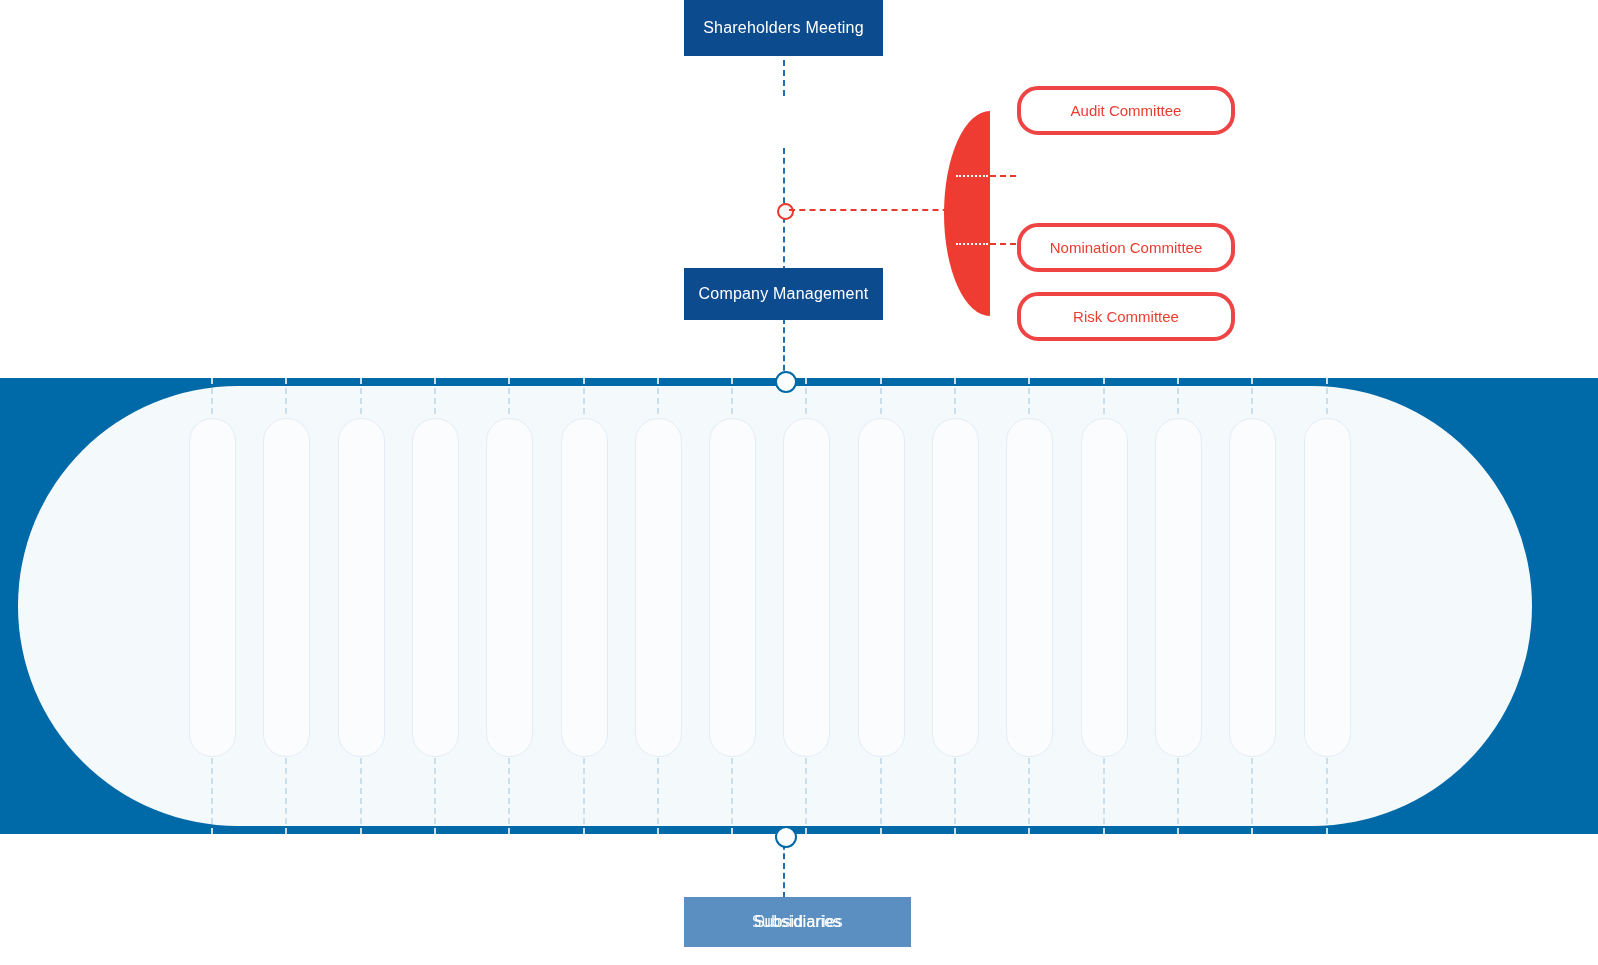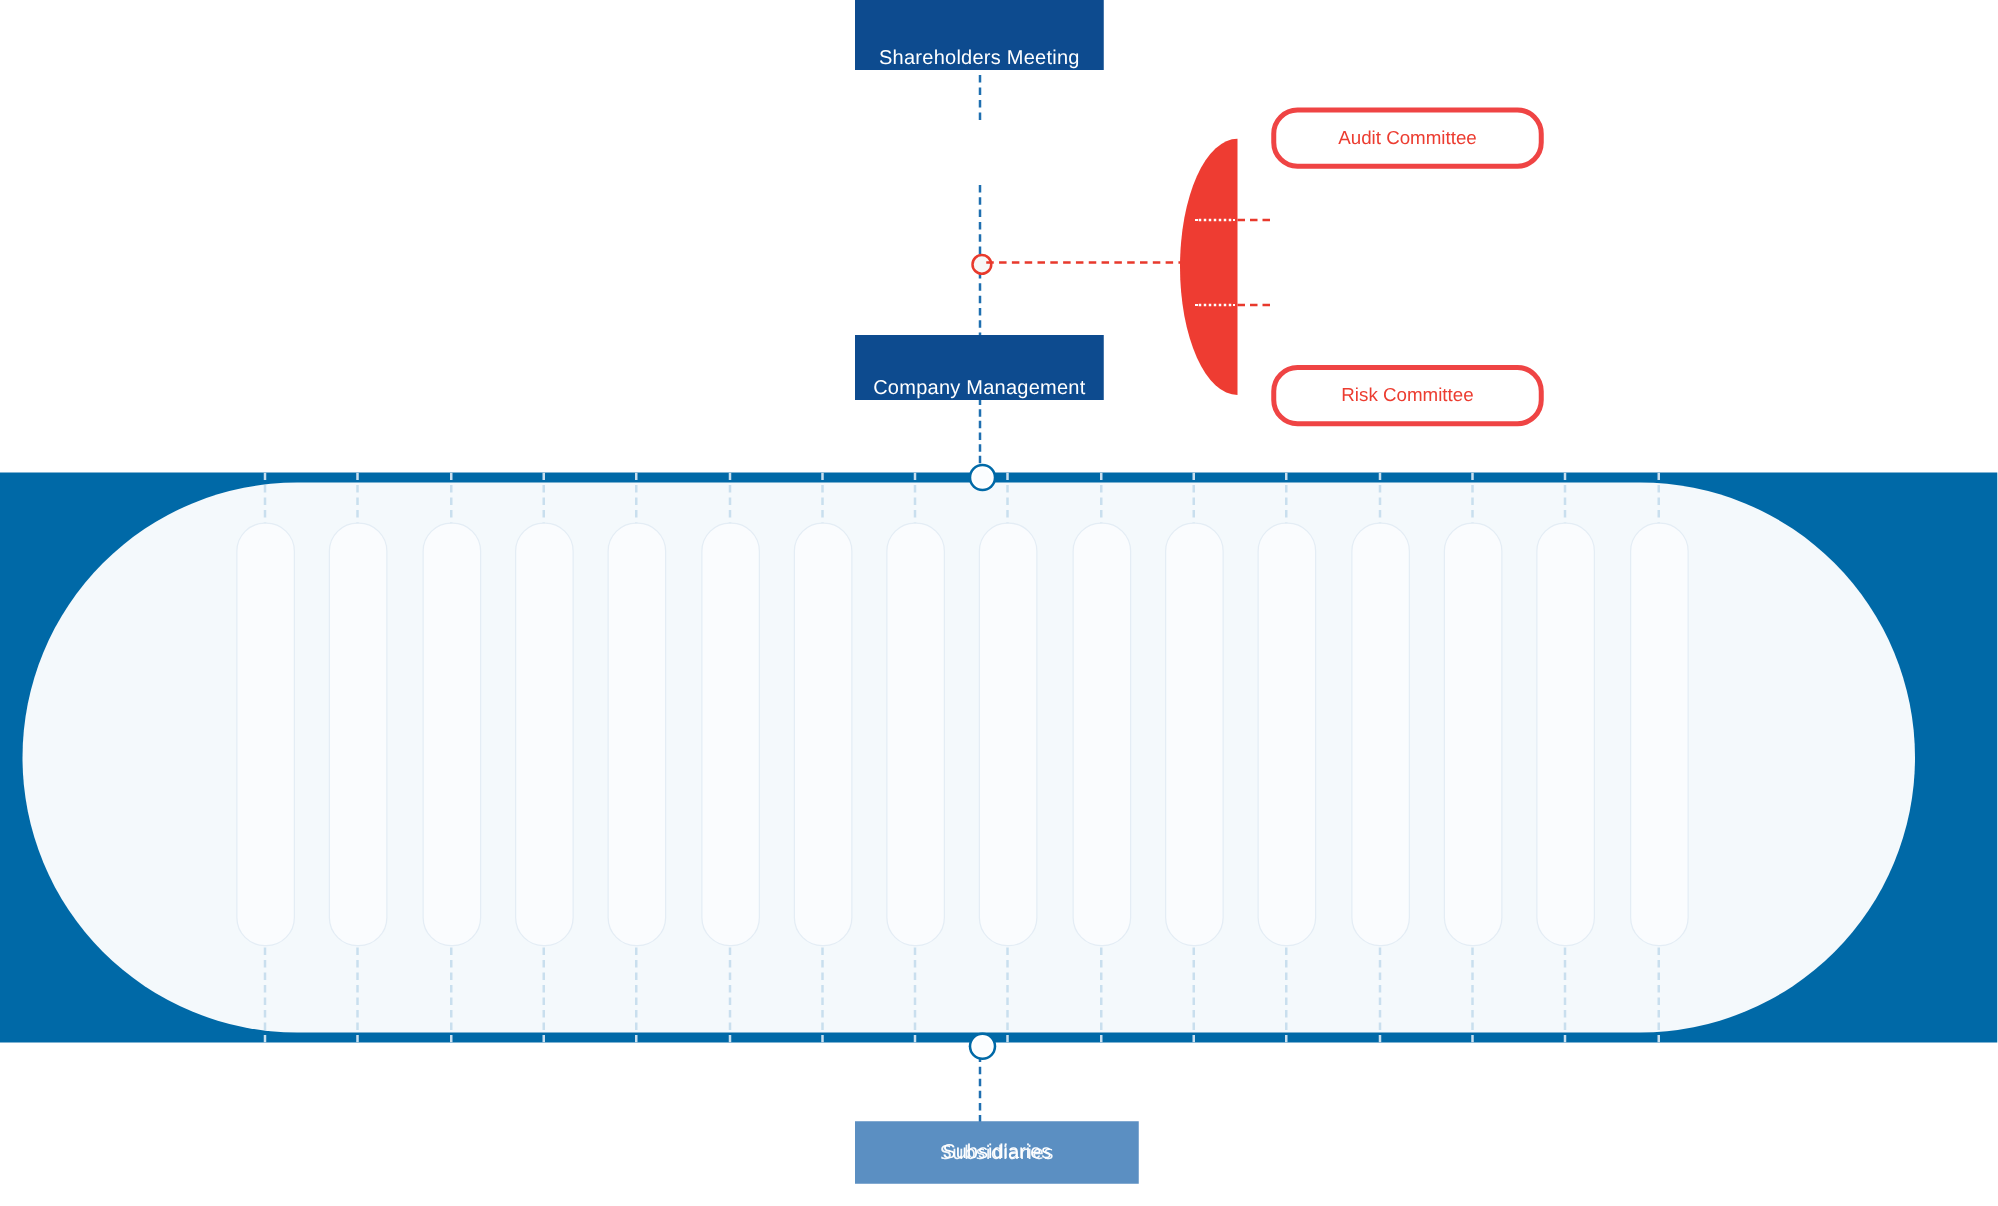--- a/index.html
+++ b/index.html
@@ -3,21 +3,21 @@
 <meta charset="utf-8">
 <style>
   html,body{margin:0;padding:0;background:#ffffff;}
   body{width:1598px;height:965px;overflow:hidden;
        font-family:"Liberation Sans","DejaVu Sans",sans-serif;}
   #stage{position:relative;width:1598px;height:965px;}
 
   
   .navy-box{
     position:absolute;background:#0d4b8f;color:#ffffff;
-    display:flex;align-items:flex-end;justify-content:center;
+    display:flex;align-items:center;justify-content:center;
     font-size:16px;letter-spacing:.2px;white-space:nowrap;
   }
   #box-shareholders{left:684px;top:0px;width:199px;height:56px;}
   #box-board{left:684px;top:93px;width:199px;height:57px;}
   #box-management{left:684px;top:268px;width:199px;height:52px;}
 
   
   .spine{
     position:absolute;left:783px;width:0;
     border-left:2px dashed #1f6fb0;
@@ -112,20 +112,23 @@
   <div class="navy-box" id="box-shareholders">
     <span>Shareholders Meeting</span>
   </div>
   <div class="navy-box" id="box-management">
     <span>Company Management</span>
   </div>
 
   <div class="committee" id="cm-0">
     <span>Audit Committee</span>
   </div>
+  <div class="committee" id="cm-2">
+    <span>Nomination Committee</span>
+  </div>
   <div class="committee" id="cm-3">
     <span>Risk Committee</span>
   </div>
 
   <div id="band">
     <div id="band-inner"></div>
     <div id="ticks">
         <div class="tick" style="left: 211px;"></div>
         <div class="tick" style="left: 285.3px;"></div>
         <div class="tick" style="left: 359.6px;"></div>

